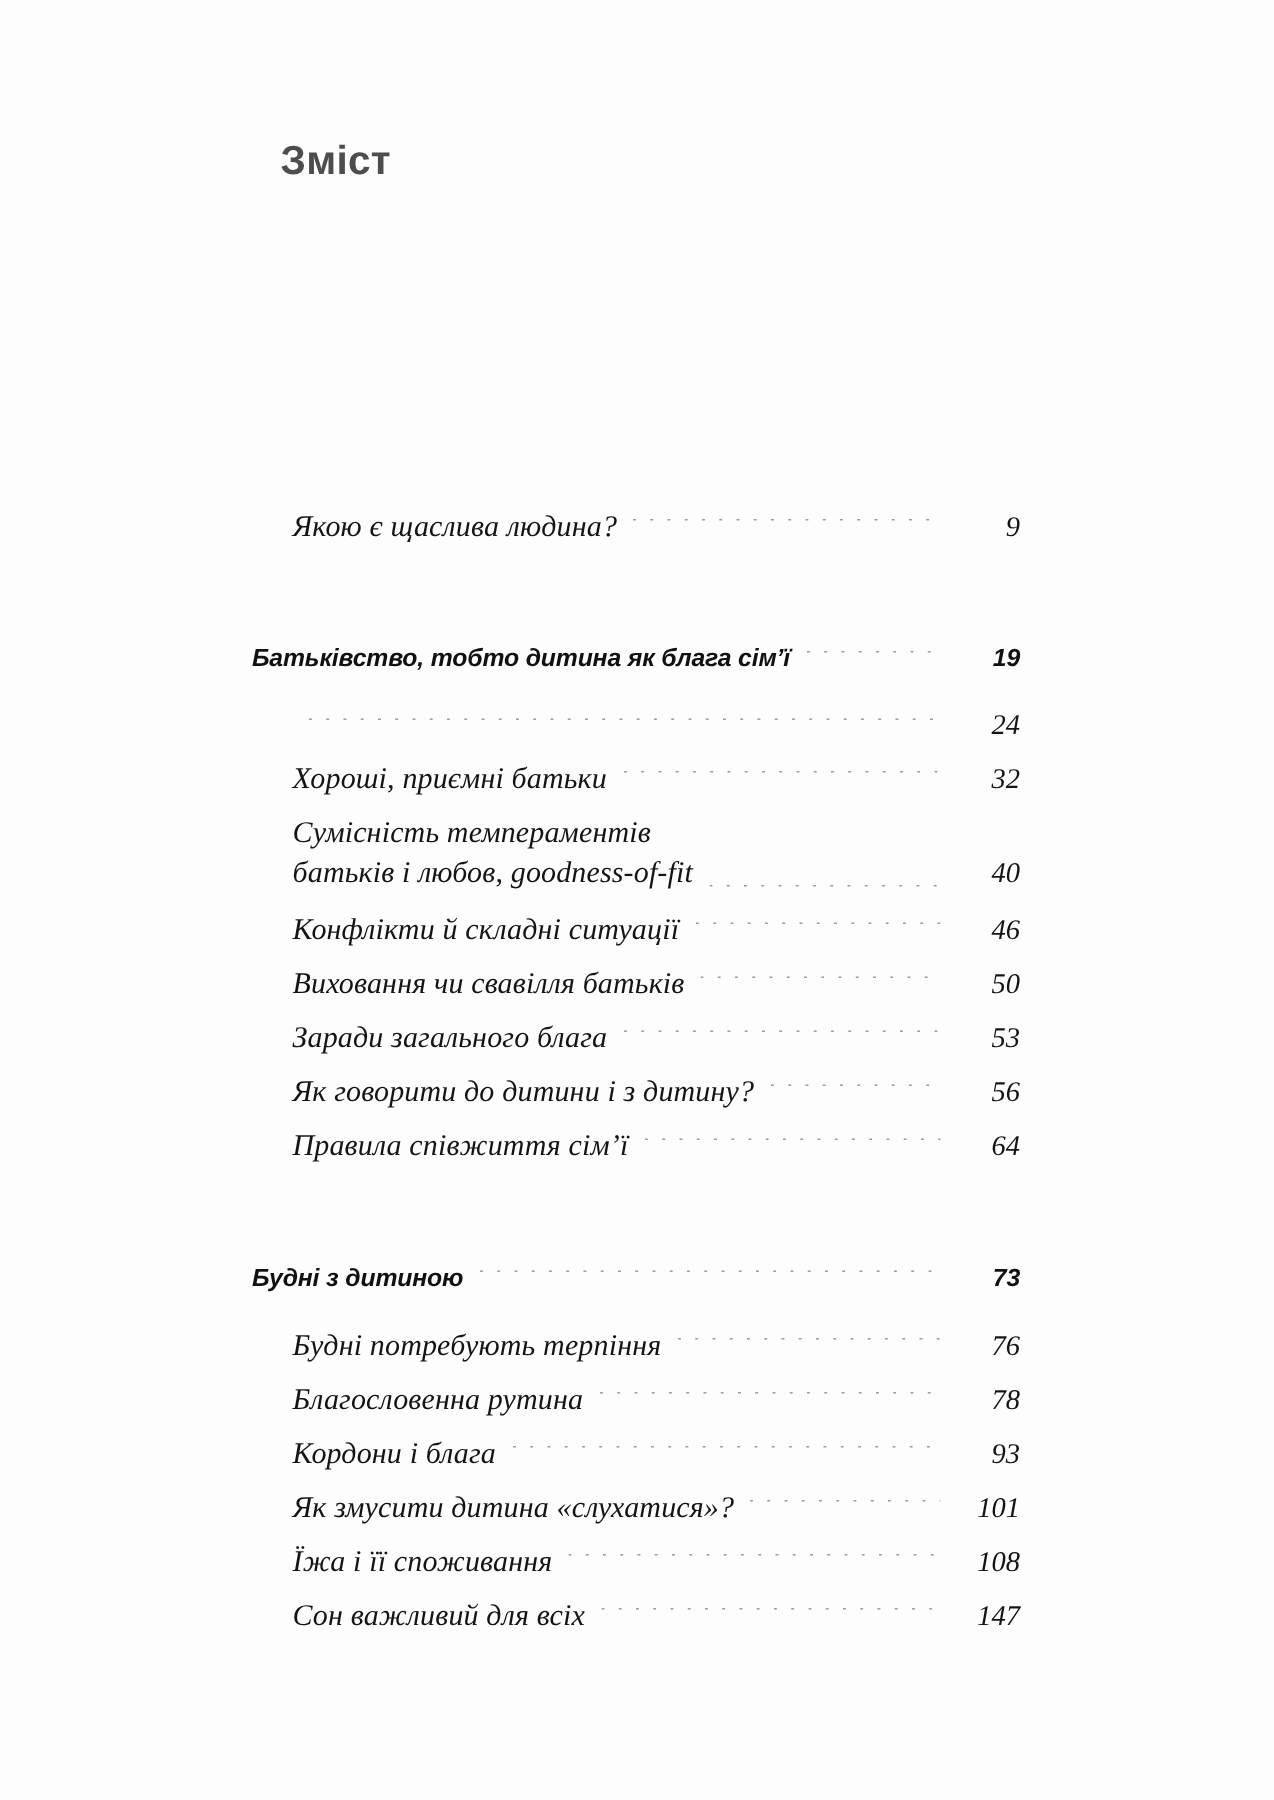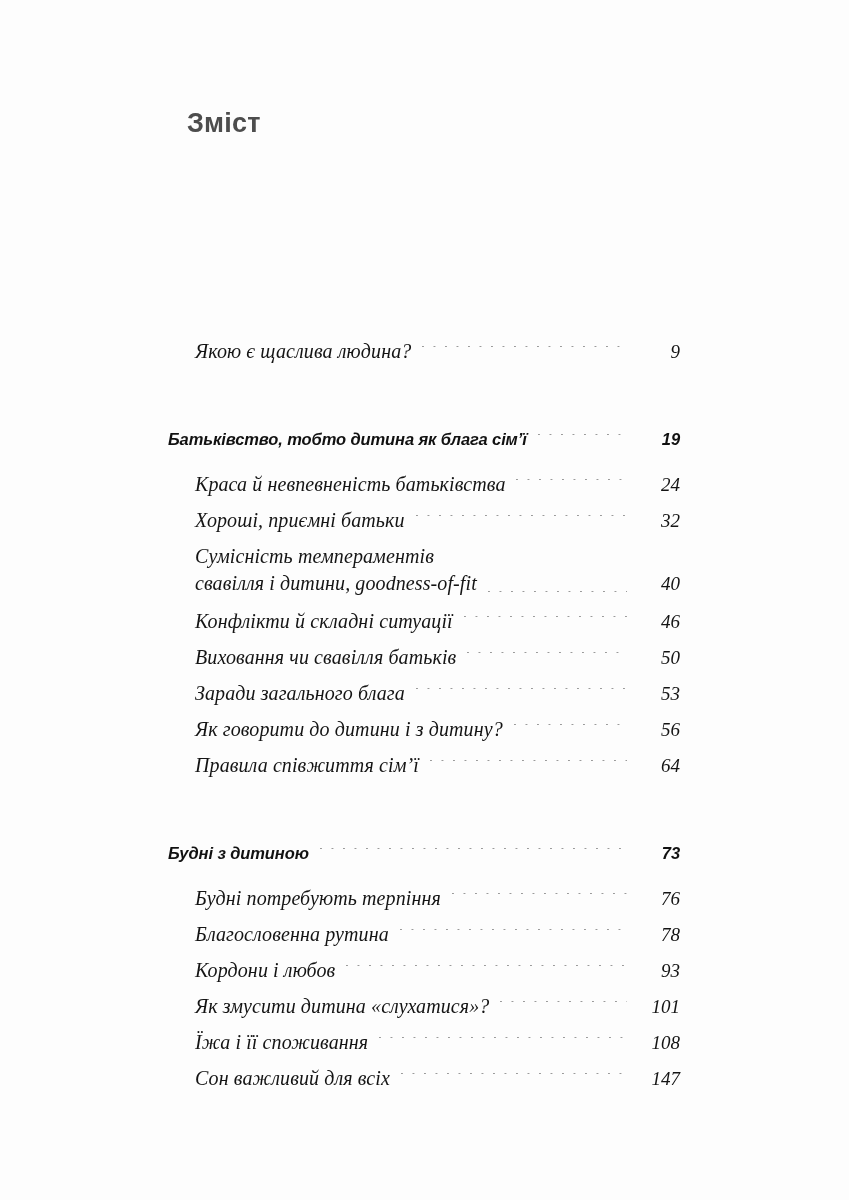--- a/index.html
+++ b/index.html
@@ -16,21 +16,21 @@
   .page {
     position: relative;
     width: 849px;
     height: 1200px;
     box-sizing: border-box;
     overflow: hidden;
   }
   .toc-title {
     position: absolute;
     left: 187px;
-    top: 108px;
+    top: 92px;
     font-family: "Liberation Sans", sans-serif;
     font-weight: bold;
     font-size: 27px;
     letter-spacing: 0.2px;
     color: #4d4d4d;
   }
   .toc-body {
     position: absolute;
     left: 168px;
     top: 340px;
@@ -142,35 +142,34 @@
 
     <div class="row section">
       <span class="label">Батьківство, тобто дитина як блага сім’ї</span>
       <span class="leader"></span>
       <span class="page-num">19</span>
     </div>
 
     <div class="group-gap-large"></div>
 
     <div class="row entry first-of-group">
-      <span class="label">Краса й невпевненість батьківства</span>
       <span class="leader"></span>
       <span class="page-num">24</span>
     </div>
 
     <div class="row entry">
       <span class="label">Хороші, приємні батьки</span>
       <span class="leader"></span>
       <span class="page-num">32</span>
     </div>
 
     <div class="row entry multiline">
       <div class="firstline">Сумісність темпераментів</div>
       <div class="secondline">
-        <span class="label">свавілля і дитини, goodness-of-fit</span>
+        <span class="label">батьків і любов, goodness-of-fit</span>
         <span class="leader"></span>
         <span class="page-num">40</span>
       </div>
     </div>
 
     <div class="row entry">
       <span class="label">Конфлікти й складні ситуації</span>
       <span class="leader"></span>
       <span class="page-num">46</span>
     </div>
@@ -214,21 +213,21 @@
     </div>
 
     <div class="row entry">
       <span class="label">Благословенна рутина</span>
       <span class="leader"></span>
       <span class="page-num">78</span>
     </div>
 
 
     <div class="row entry">
-      <span class="label">Кордони і любов</span>
+      <span class="label">Кордони і блага</span>
       <span class="leader"></span>
       <span class="page-num">93</span>
     </div>
 
     <div class="row entry">
       <span class="label">Як змусити дитина «слухатися»?</span>
       <span class="leader"></span>
       <span class="page-num">101</span>
     </div>
 

